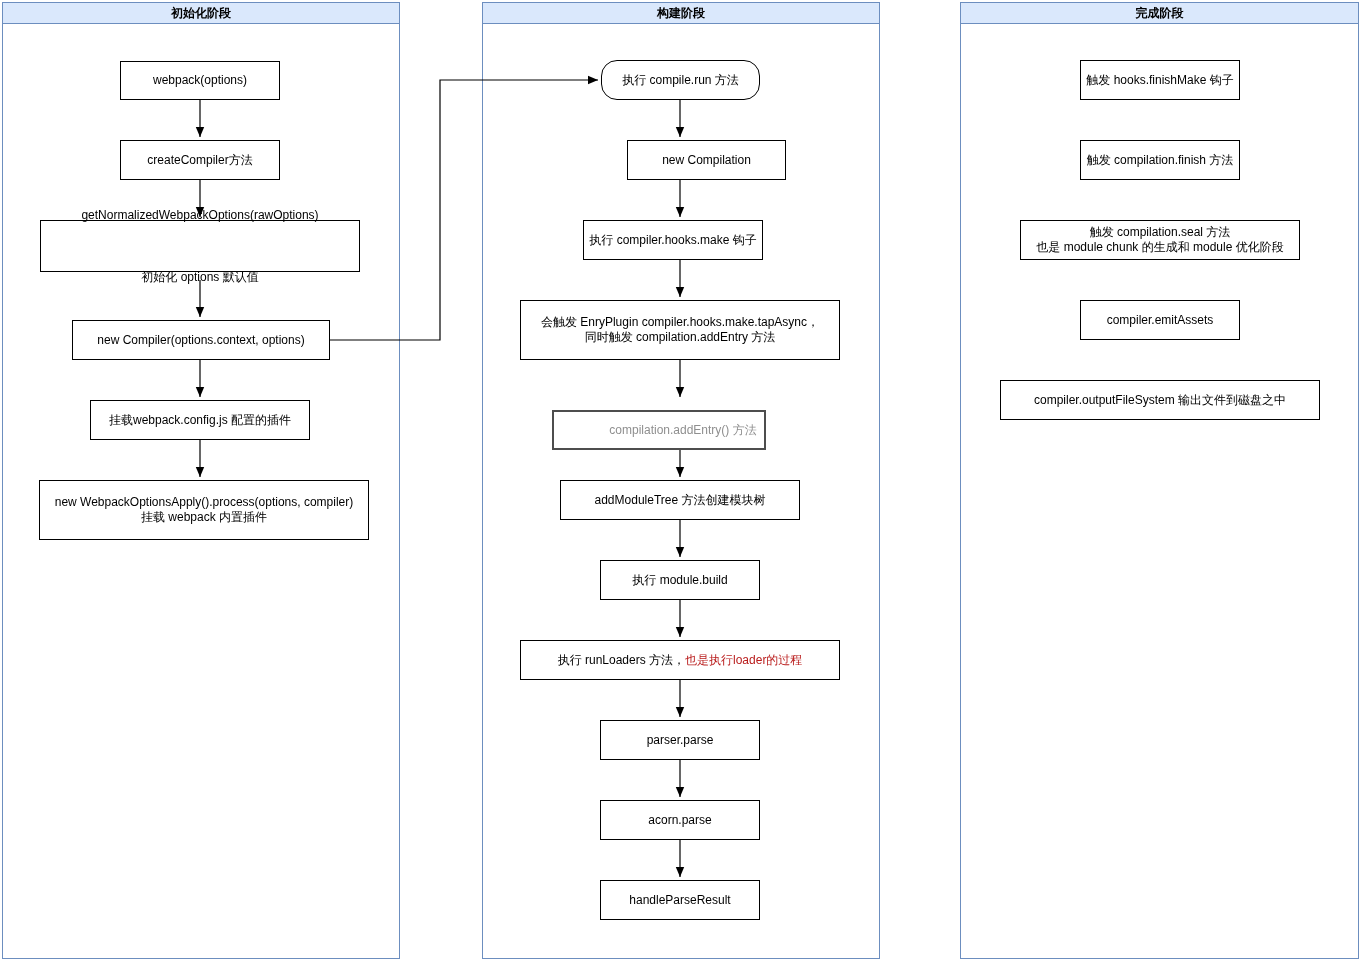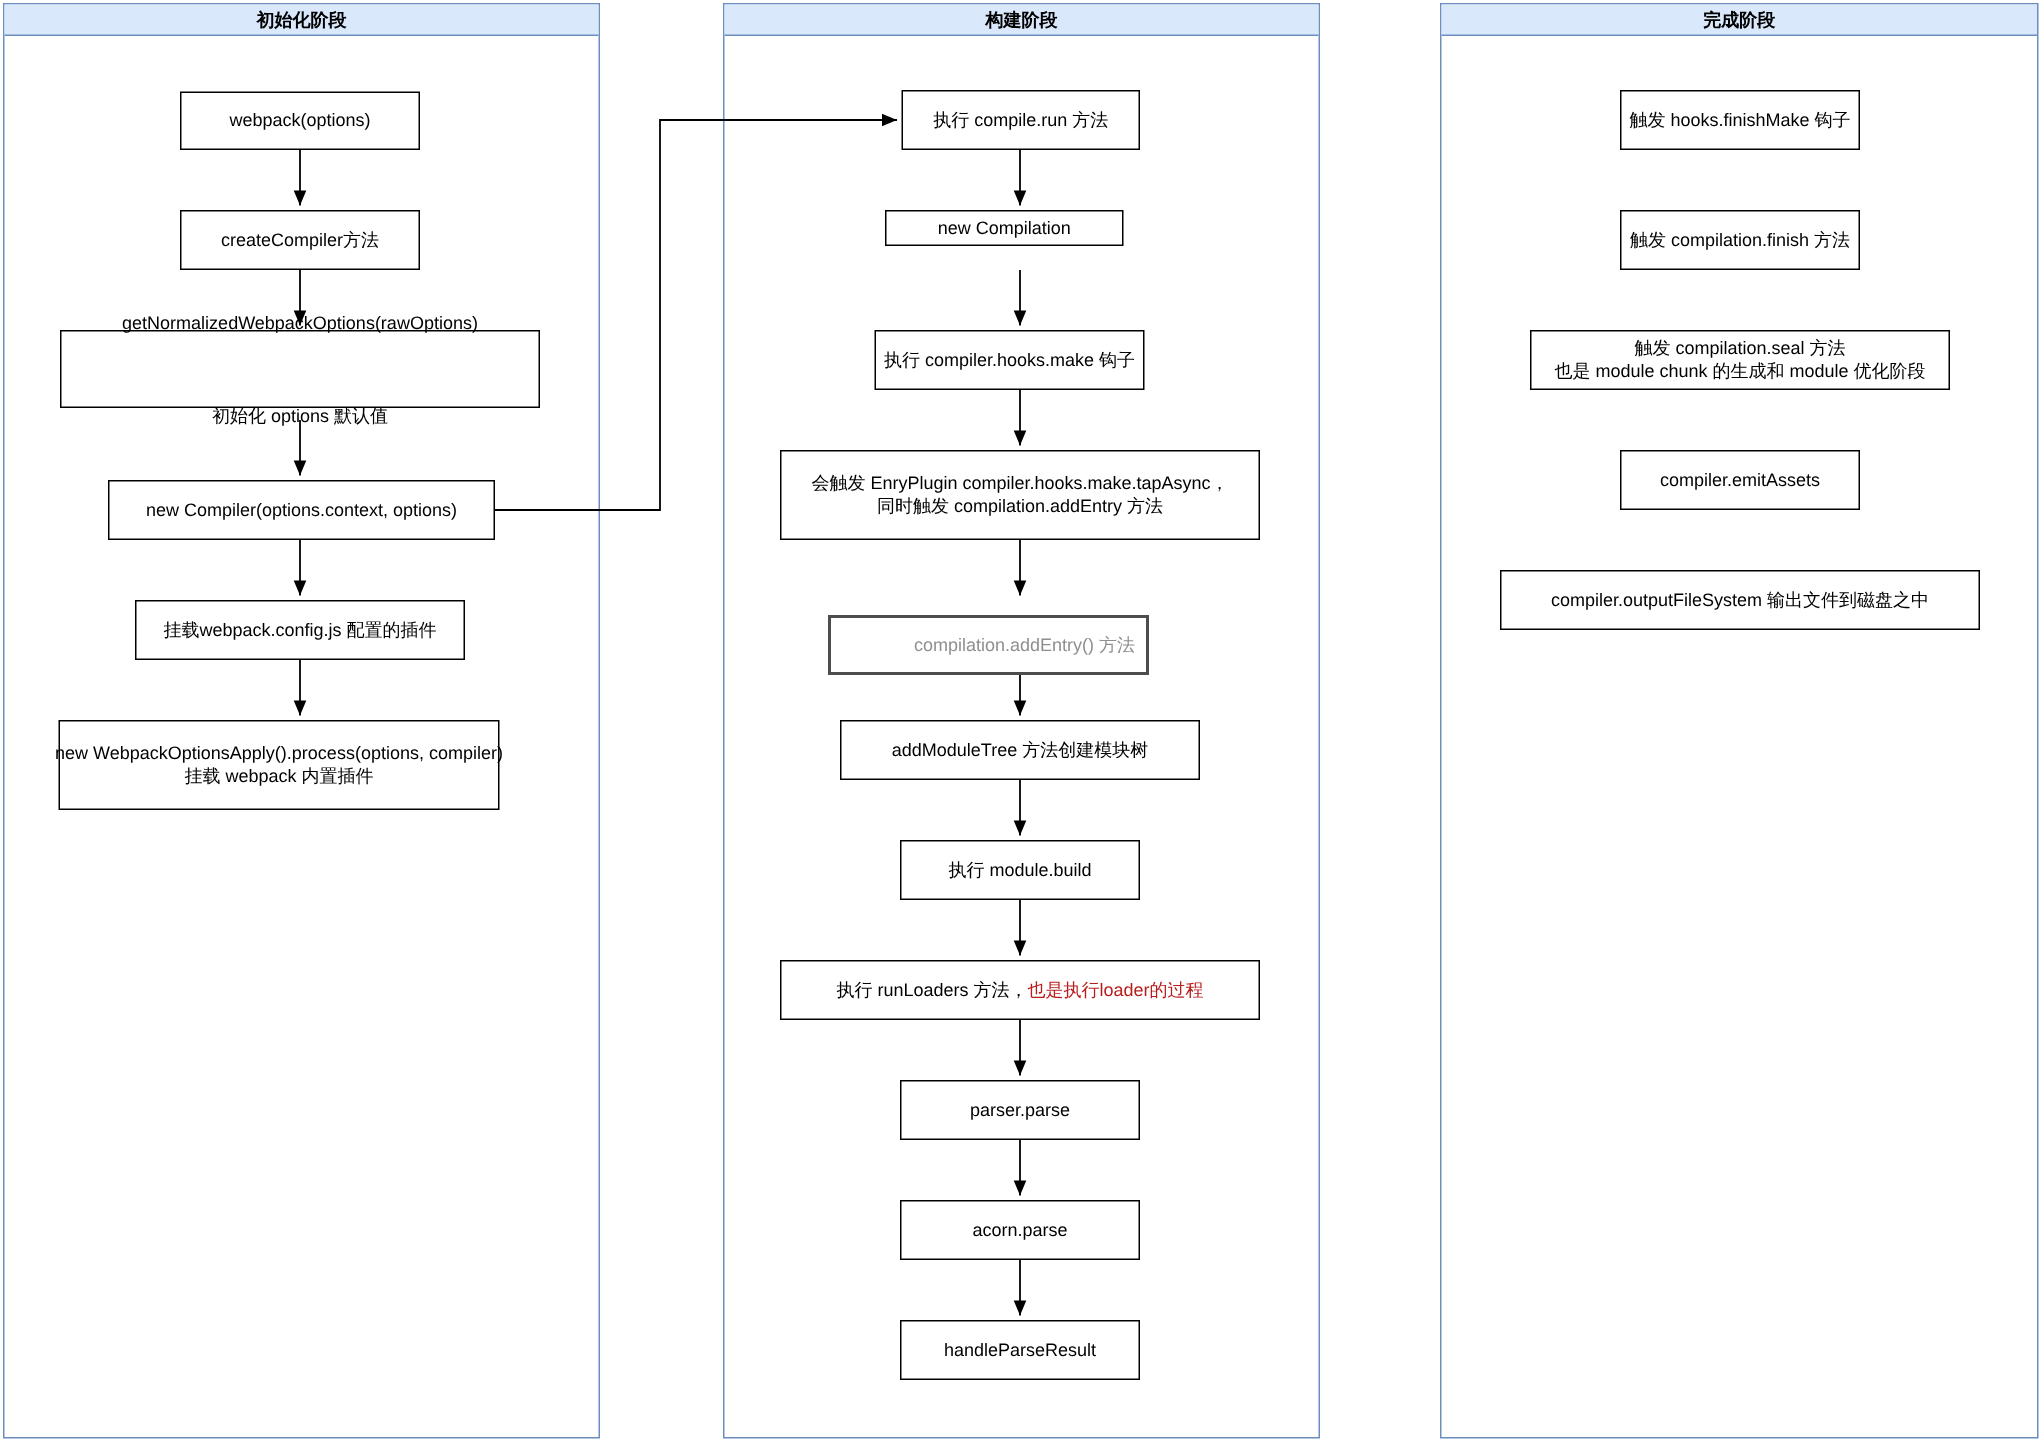--- a/index.html
+++ b/index.html
@@ -124,28 +124,28 @@
     <div class="node" style="left: 40px; top: 220px; width: 320px; height: 52px; gap: 47px;">
       <div class="line"><span class="seg">getNormalizedWebpackOptions(rawOptions)</span></div>
       <div class="line"><span class="seg">初始化 options 默认值</span></div>
     </div>
     <div class="node" style="left: 72px; top: 320px; width: 258px; height: 40px;">
       <div class="line"><span class="seg">new Compiler(options.context, options)</span></div>
     </div>
     <div class="node" style="left: 90px; top: 400px; width: 220px; height: 40px;">
       <div class="line"><span class="seg">挂载webpack.config.js 配置的插件</span></div>
     </div>
-    <div class="node" style="left: 39px; top: 480px; width: 294px; height: 60px; text-align: right;">
+    <div class="node" style="left: 39px; top: 480px; width: 330px; height: 60px; text-align: right;">
       <div class="line"><span class="seg">new WebpackOptionsApply().process(options, compiler)</span></div>
       <div class="line"><span class="seg">挂载 webpack 内置插件</span></div>
     </div>
-    <div class="node" style="left: 601px; top: 60px; width: 159px; height: 40px;">
+    <div class="node" style="left: 601px; top: 60px; width: 159px; height: 40px; border-radius: 16px;">
       <div class="line"><span class="seg">执行 compile.run 方法</span></div>
     </div>
-    <div class="node" style="left: 590px; top: 140px; width: 159px; height: 24px;">
+    <div class="node" style="left: 627px; top: 140px; width: 159px; height: 40px;">
       <div class="line"><span class="seg">new Compilation</span></div>
     </div>
     <div class="node" style="left: 583px; top: 220px; width: 180px; height: 40px;">
       <div class="line"><span class="seg">执行 compiler.hooks.make 钩子</span></div>
     </div>
     <div class="node" style="left: 520px; top: 300px; width: 320px; height: 60px;">
       <div class="line"><span class="seg">会触发 EnryPlugin compiler.hooks.make.tapAsync，</span></div>
       <div class="line"><span class="seg">同时触发 compilation.addEntry 方法</span></div>
     </div>
     <div class="node muted" style="left: 552px; top: 410px; width: 214px; height: 40px; padding-left: 48px;">

